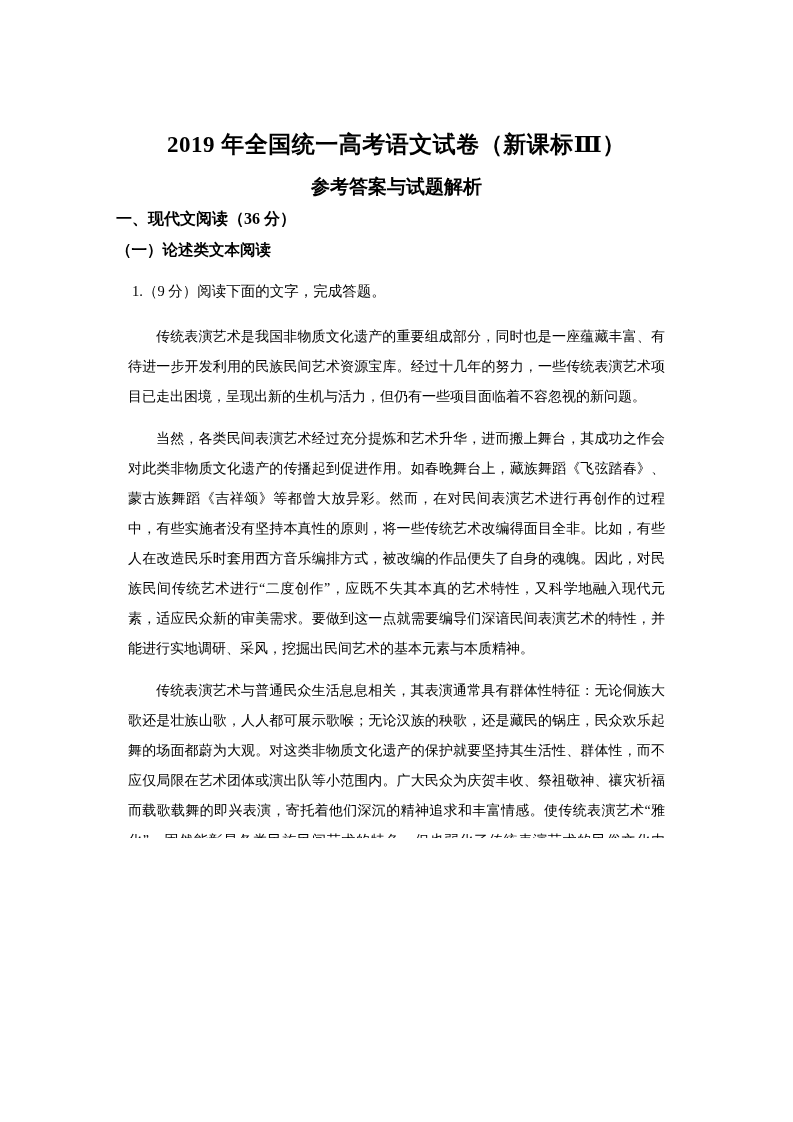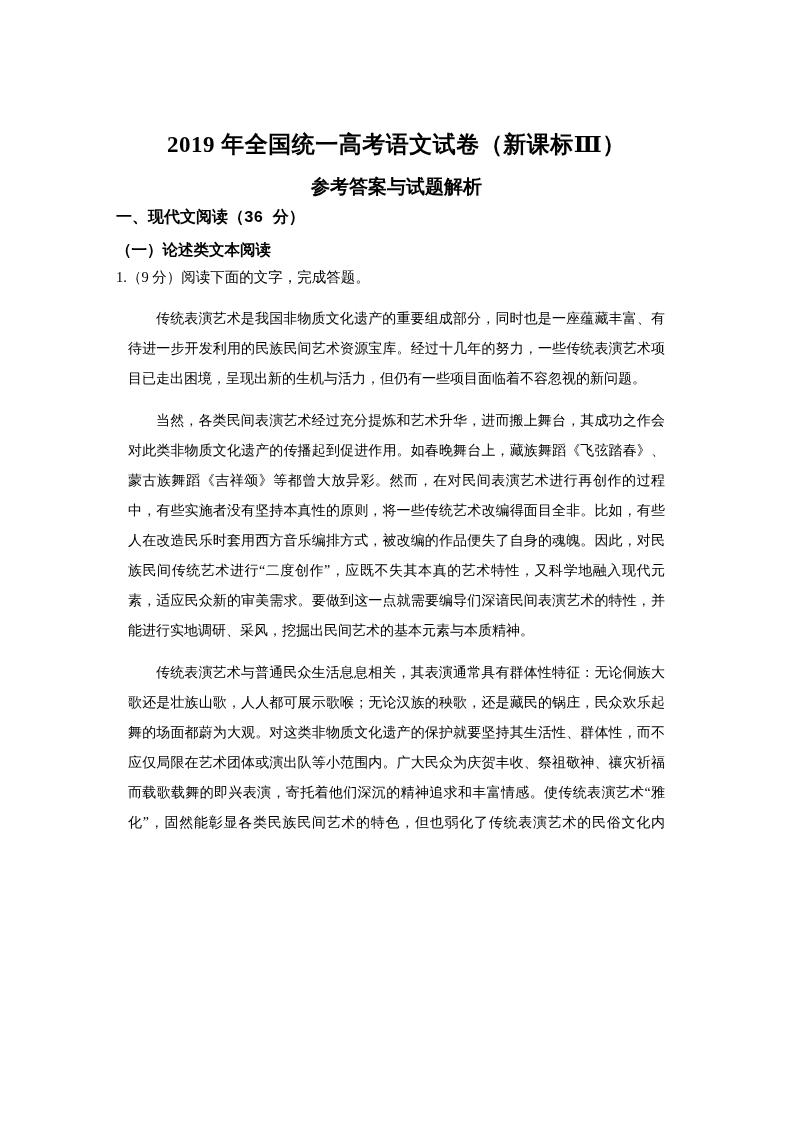--- a/index.html
+++ b/index.html
@@ -32,31 +32,30 @@
     line-height: 17px;
     font-weight: bold;
     text-align: center;
   }
   .section-heading {
     margin: 0 0 11px 0;
     font-size: 16px;
     line-height: 21px;
     font-weight: bold;
     text-align: left;
-    font-family: Liberation Mono, monospace;
   }
   .subsection-heading {
-    margin: 0 0 2px 0;
+    margin: 0 0 11px 0;
     font-size: 15.5px;
     line-height: 20px;
     font-weight: bold;
     text-align: left;
   }
   .question-intro {
-    margin: 0;
+    margin: 16px;
     font-size: 14.5px;
     line-height: 30px;
     text-align: left;
   }
   .body-para {
     margin: 12px;
     font-size: 14px;
     line-height: 30px;
     text-align: justify;
     text-justify: inter-ideograph;

